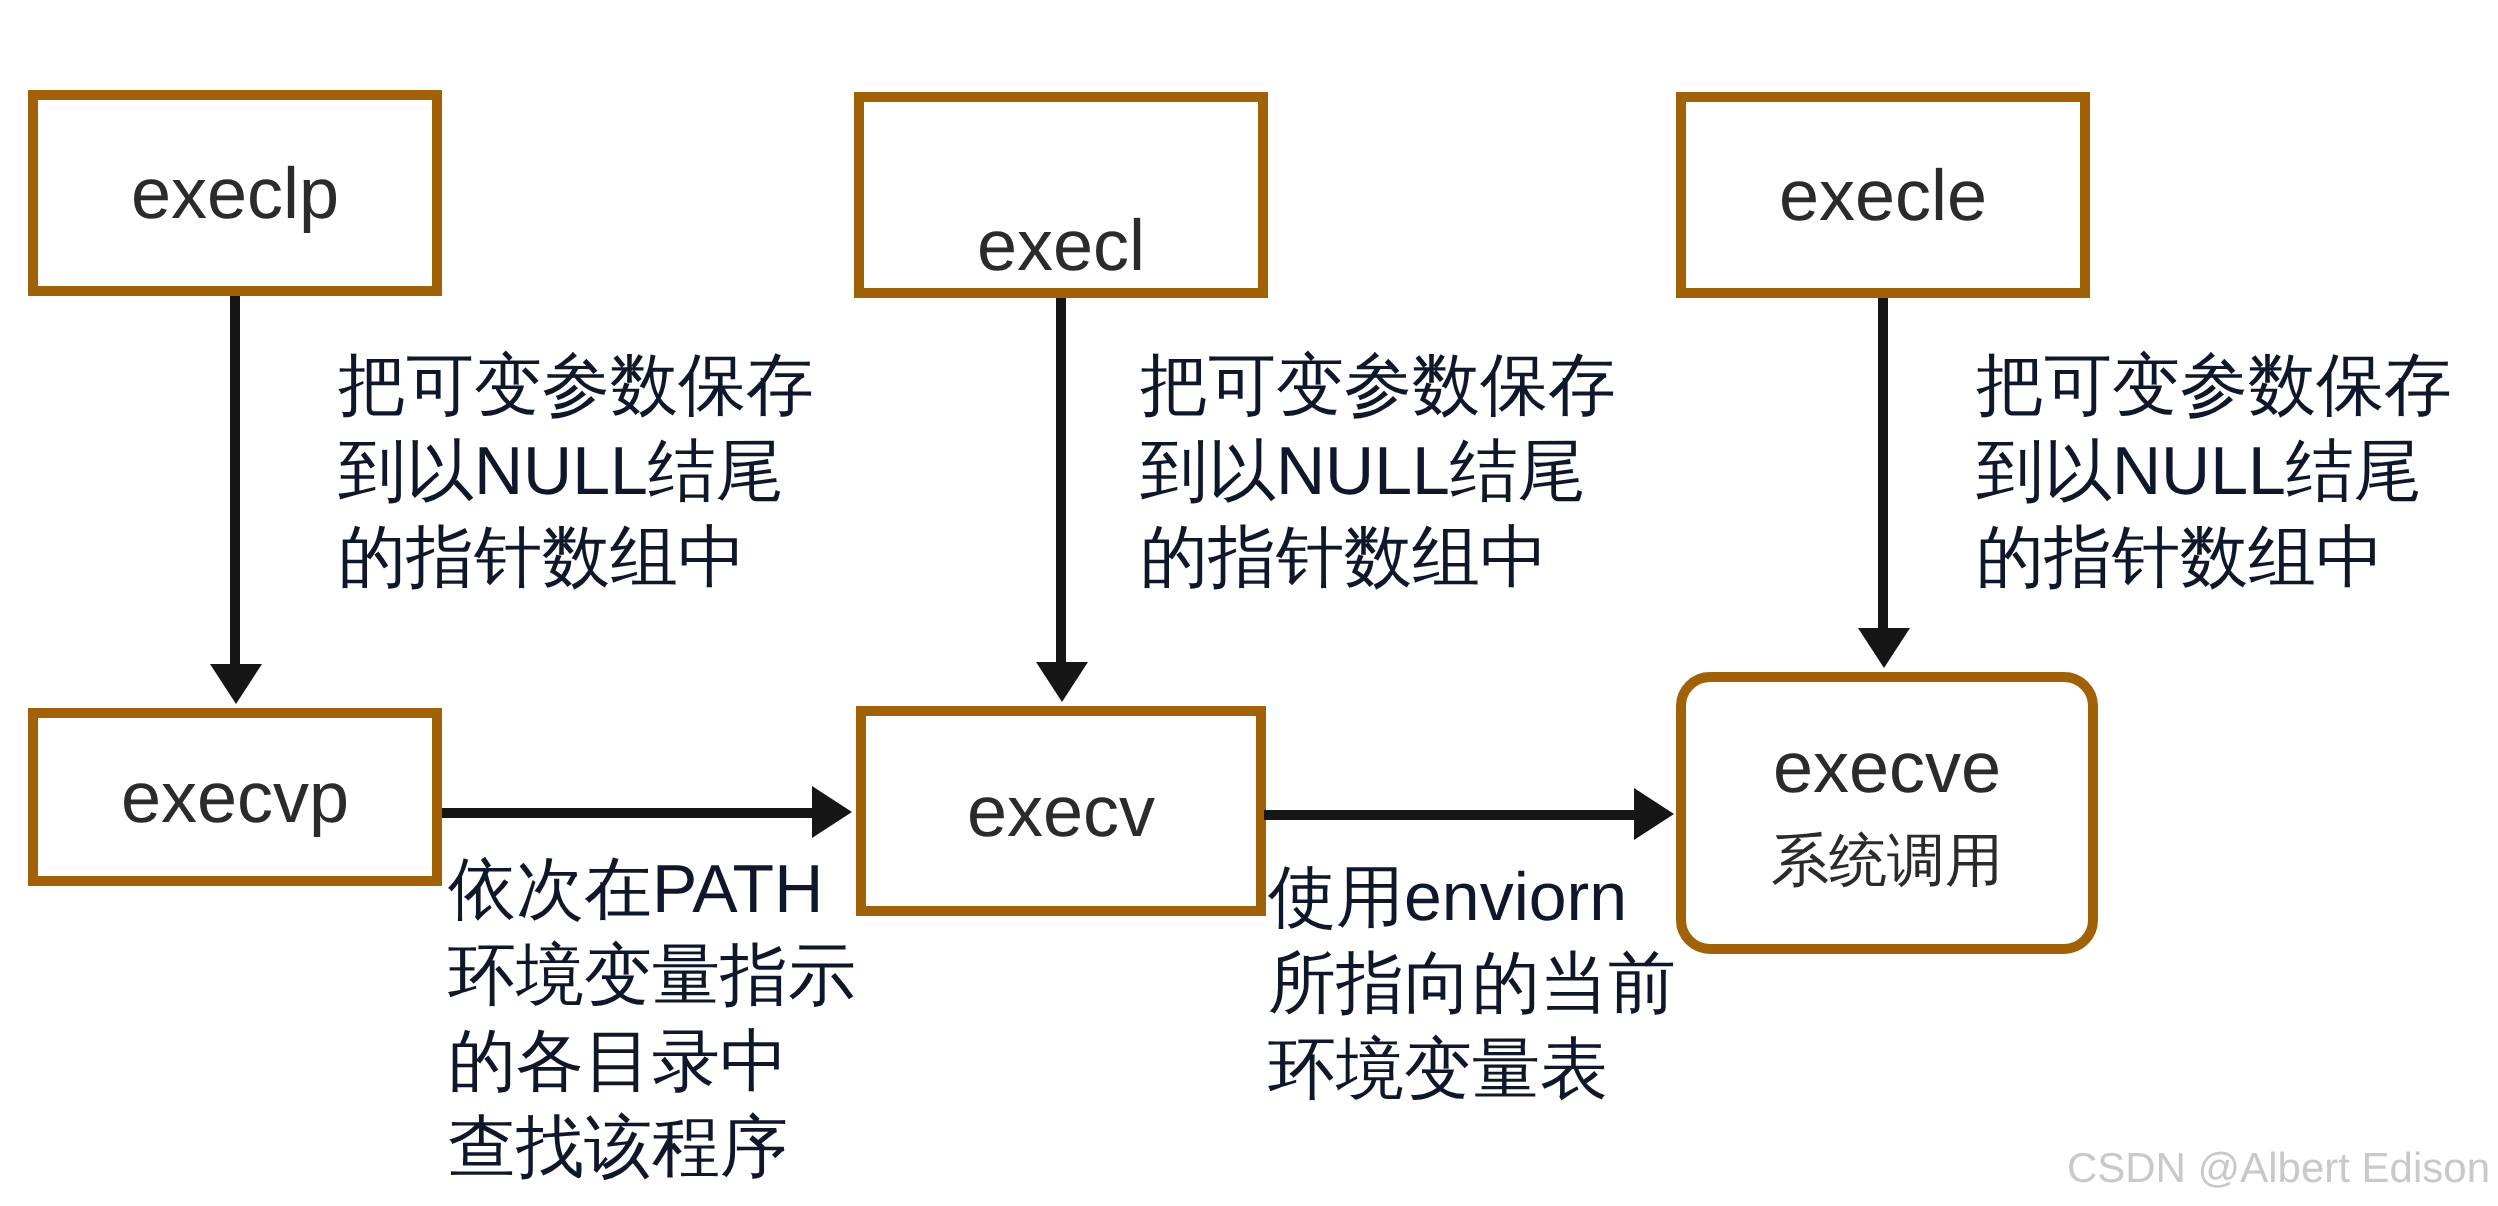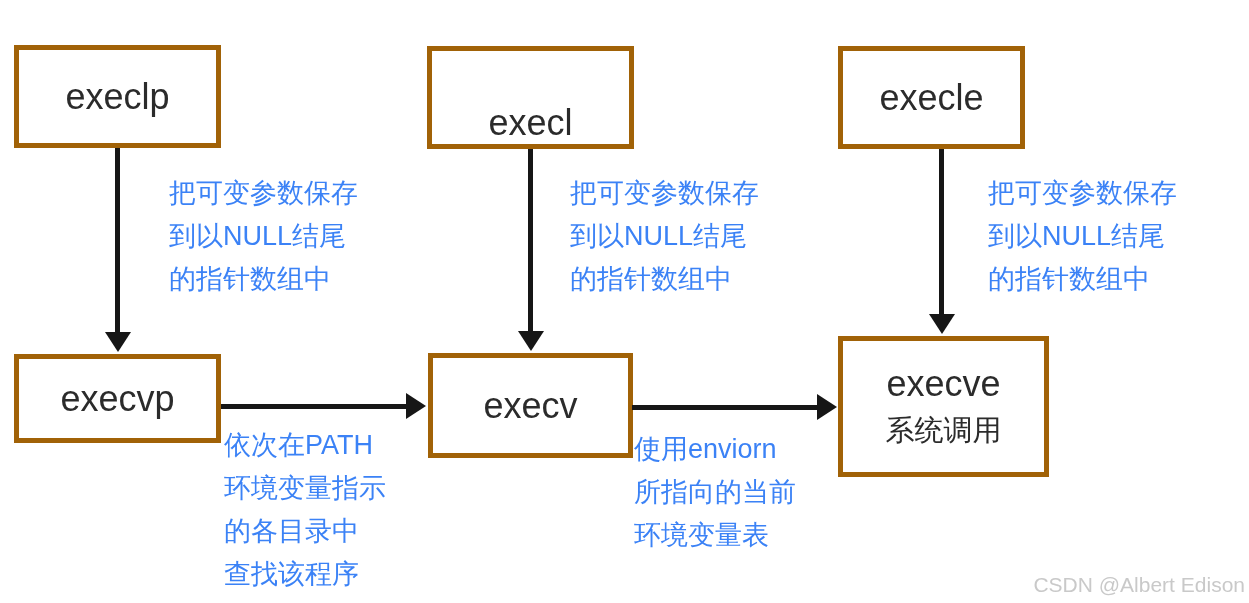--- a/index.html
+++ b/index.html
@@ -25,24 +25,24 @@
     align-items: center;
     justify-content: center;
     color: #2b2b2b;
     font-size: 36px;
     text-align: center;
   }
   .box .label { white-space: nowrap; }
   .box .sublabel { white-space: nowrap; font-size: 29px; margin-top: 6px; }
   .box-execlp  { left: 14px;  top: 45px;  width: 207px; height: 103px; }
   .box-execl   { left: 427px; top: 46px;  width: 207px; height: 103px; justify-content: flex-end; }
-  .box-execle  { left: 838px; top: 46px;  width: 187px; height: 103px; }
+  .box-execle  { left: 838px; top: 46px;  width: 207px; height: 103px; }
   .box-execvp  { left: 14px;  top: 354px; width: 207px; height: 89px; }
   .box-execv   { left: 428px; top: 353px; width: 205px; height: 105px; text-align: center; }
-  .box-execve  { left: 838px; top: 336px; width: 211px; height: 141px; }
+  .box-execve  { left: 838px; top: 336px; width: 211px; height: 141px; border-radius: 17px; }
 
   .vline, .hline { position: absolute; background: #161616; }
   .vline { width: 5px; }
   .hline { height: 5px; }
   .head-down {
     position: absolute; width: 0; height: 0;
     border-left: 13px solid transparent;
     border-right: 13px solid transparent;
     border-top: 20px solid #161616;
   }
@@ -63,22 +63,22 @@
   .v3-head { left: 929px; top: 314px; }
   
   .h1-line { left: 221px; top: 404px; width: 186px; }
   .h1-head { left: 406px; top: 393px; }
   
   .h2-line { left: 632px; top: 405px; width: 186px; }
   .h2-head { left: 817px; top: 394px; }
 
   .note {
     position: absolute;
-    color: #3b82f6;
-    font-size: 27px;
+    color: #0f172a;
+    font-size: 34px;
     line-height: 43px;
     white-space: pre-line;
   }
   .note-a1 { left: 169px; top: 172px; }
   .note-a2 { left: 570px; top: 172px; }
   .note-a3 { left: 988px; top: 172px; }
   .note-a4 { left: 224px; top: 424px; }
   .note-a5 { left: 634px; top: 428px; }
 
   .watermark {

